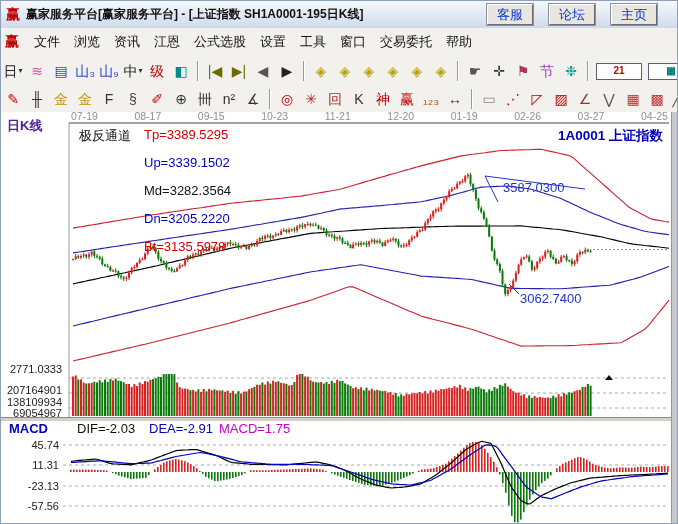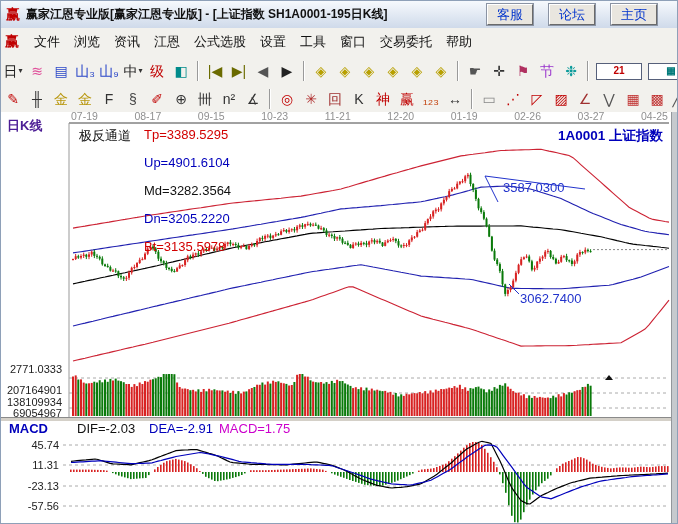--- a/index.html
+++ b/index.html
@@ -48,21 +48,21 @@
   .rstrip{position:absolute;left:670px;top:0;width:8px;height:413px;background:#c6cace;
           border-left:1px solid #93979b;}
 </style>
 </head>
 <body>
 
 <div class="screen">
 
   <div class="titlebar">
     <span class="tlogo">赢</span>
-    <span class="ttext">赢家江恩专业版[赢家江恩专业版] - [上证指数  SH1A0001-195日K线]</span>
+    <span class="ttext">赢家服务平台[赢家服务平台] - [上证指数  SH1A0001-195日K线]</span>
     <div class="tbtns">
       <span class="btn3d">客服</span>
       <span class="btn3d">论坛</span>
       <span class="btn3d">主页</span>
     </div>
   </div>
 
   <div class="menubar">
     <span class="mlogo">赢</span>
     <span class="mitem">文件</span>
@@ -959,21 +959,21 @@
         <span>02-26</span>
         <span>03-27</span>
         <span>04-25</span>
       </div>
     <div class="periodlbl">日K线</div>
 
     <div class="indirow">
       <span id="indiname" style="color:#111;">极反通道</span>
       <span id="indivals" style="display:flex;gap:13px;flex-direction:column;">
           <span style="color: rgb(210, 0, 0);">Tp=3389.5295</span>
-          <span style="color: rgb(0, 0, 187);">Up=4901.6104</span>
+          <span style="color: rgb(0, 0, 187);">Up=3339.1502</span>
           <span style="color: rgb(17, 17, 17);">Md=3282.3564</span>
           <span style="color: rgb(0, 0, 187);">Dn=3205.2220</span>
           <span style="color: rgb(210, 0, 0);">Bt=3135.5978</span>
         </span>
     </div>
     <div class="symright">
       <span>1A0001</span>
       <span>上证指数</span>
     </div>
 

